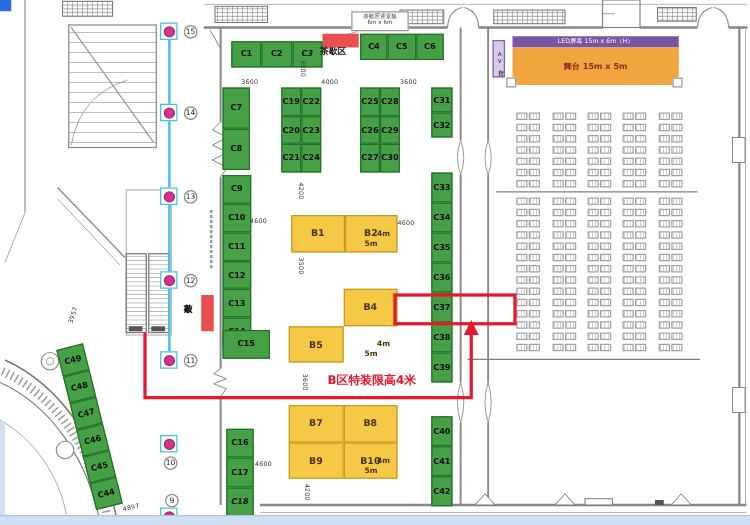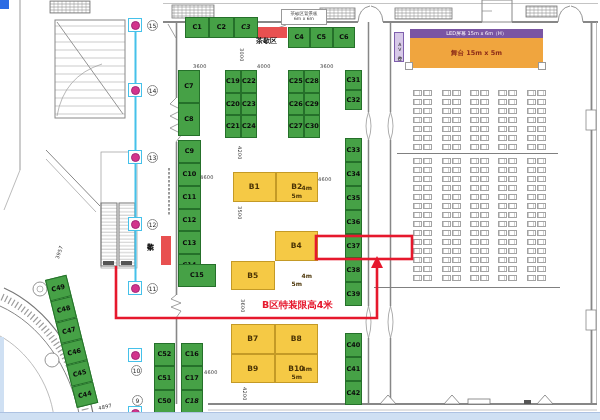--- a/index.html
+++ b/index.html
@@ -385,21 +385,21 @@
   <svg id="overlay" class="layer" width="600" height="420">
     <line x1="135.5" y1="26" x2="135.5" y2="284" stroke="var(--marker-cyan,#45c1ea)" stroke-width="2"></line>
     <path d="M116,266 V318 H377 V266" fill="none" stroke="var(--highlight-red,#e6182d)" stroke-width="2.6"></path>
     <path d="M377,256 L371,268 L383,268 Z" fill="var(--highlight-red,#e6182d)"></path>
     <rect x="316" y="236" width="96" height="23" fill="none" stroke="var(--highlight-red,#e6182d)" stroke-width="2.6"></rect>
   </svg>
 
   <div id="corner-square"></div>
   <div id="left-strip"></div>
   <div id="bottom-strip"></div>
-<div class="bgroup" style="left: 185px; top: 17px; width: 73px; height: 21px;">
+<div class="bgroup" style="left: 185px; top: 33px; width: 73px; height: 21px;">
       <div class="cell cc" style="left: 0px; top: 0px; width: 24.3333px; height: 21px;">C1</div>
       <div class="cell cc" style="left: 24.3333px; top: 0px; width: 24.3333px; height: 21px;">C2</div>
       <div class="cell cc" style="left: 48.6667px; top: 0px; width: 24.3333px; height: 21px; font-style: italic;">C3</div>
     </div>
     <div class="bgroup" style="left: 288px; top: 27px; width: 67px; height: 21px;">
       <div class="cell cc" style="left: 0px; top: 0px; width: 22.3333px; height: 21px;">C4</div>
       <div class="cell cc" style="left: 22.3333px; top: 0px; width: 22.3333px; height: 21px;">C5</div>
       <div class="cell cc" style="left: 44.6667px; top: 0px; width: 22.3333px; height: 21px;">C6</div>
     </div>
     <div class="bgroup" style="left: 178px; top: 70px; width: 22px; height: 66px;">
@@ -442,25 +442,20 @@
       <div class="cell cc" style="left: 0px; top: 72px; width: 17px; height: 24px;">C36</div>
       <div class="cell cc" style="left: 0px; top: 96px; width: 17px; height: 24px;">C37</div>
       <div class="cell cc" style="left: 0px; top: 120px; width: 17px; height: 24px;">C38</div>
       <div class="cell cc" style="left: 0px; top: 144px; width: 17px; height: 24px;">C39</div>
     </div>
     <div class="bgroup" style="left: 345px; top: 333px; width: 17px; height: 64px;">
       <div class="cell cc" style="left: 0px; top: 0px; width: 17px; height: 24px;">C40</div>
       <div class="cell cc" style="left: 0px; top: 24px; width: 17px; height: 24px;">C41</div>
       <div class="cell cc" style="left: 0px; top: 48px; width: 17px; height: 24px;">C42</div>
     </div>
-    <div class="bgroup" style="left: 154px; top: 343px; width: 21px; height: 70px;">
-      <div class="cell cc" style="left: 0px; top: 0px; width: 21px; height: 23.3333px;">C52</div>
-      <div class="cell cc" style="left: 0px; top: 23.3333px; width: 21px; height: 23.3333px;">C51</div>
-      <div class="cell cc" style="left: 0px; top: 46.6667px; width: 21px; height: 23.3333px;">C50</div>
-    </div>
     <div class="bgroup" style="left: 181px; top: 343px; width: 22px; height: 70px;">
       <div class="cell cc" style="left: 0px; top: 0px; width: 22px; height: 23.3333px;">C16</div>
       <div class="cell cc" style="left: 0px; top: 23.3333px; width: 22px; height: 23.3333px;">C17</div>
       <div class="cell cc" style="left: 0px; top: 46.6667px; width: 22px; height: 23.3333px; font-style: italic;">C18</div>
     </div>
     <div class="bgroup" style="left: 45px; top: 280px; width: 22px; height: 132px; transform: rotate(-14deg); transform-origin: left top;">
       <div class="cell cc" style="left: 0px; top: 0px; width: 22px; height: 22px;">C49</div>
       <div class="cell cc" style="left: 0px; top: 22px; width: 22px; height: 22px;">C48</div>
       <div class="cell cc" style="left: 0px; top: 44px; width: 22px; height: 22px;">C47</div>
       <div class="cell cc" style="left: 0px; top: 66px; width: 22px; height: 22px;">C46</div>

